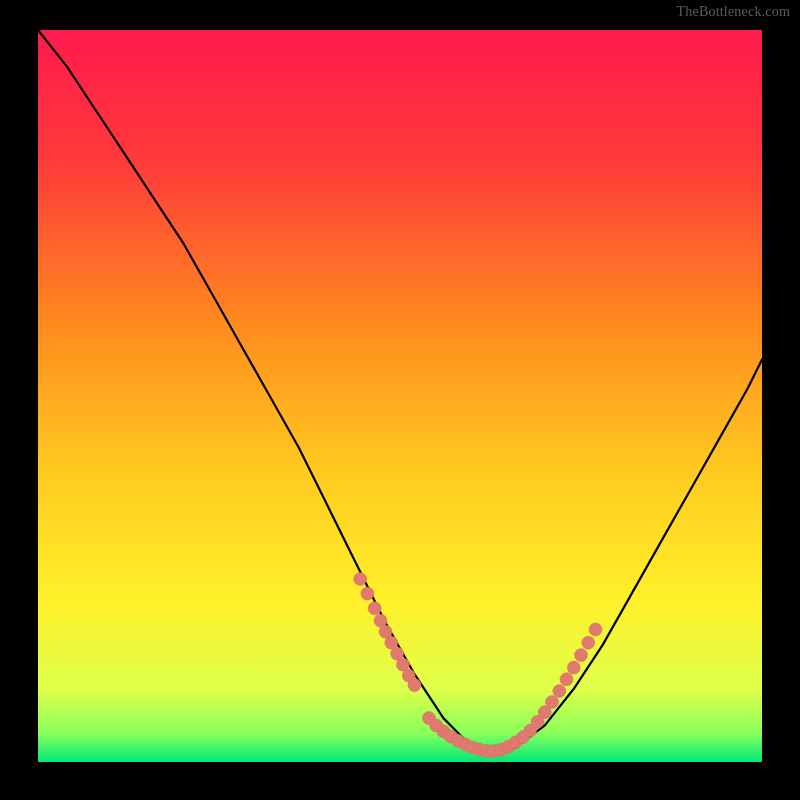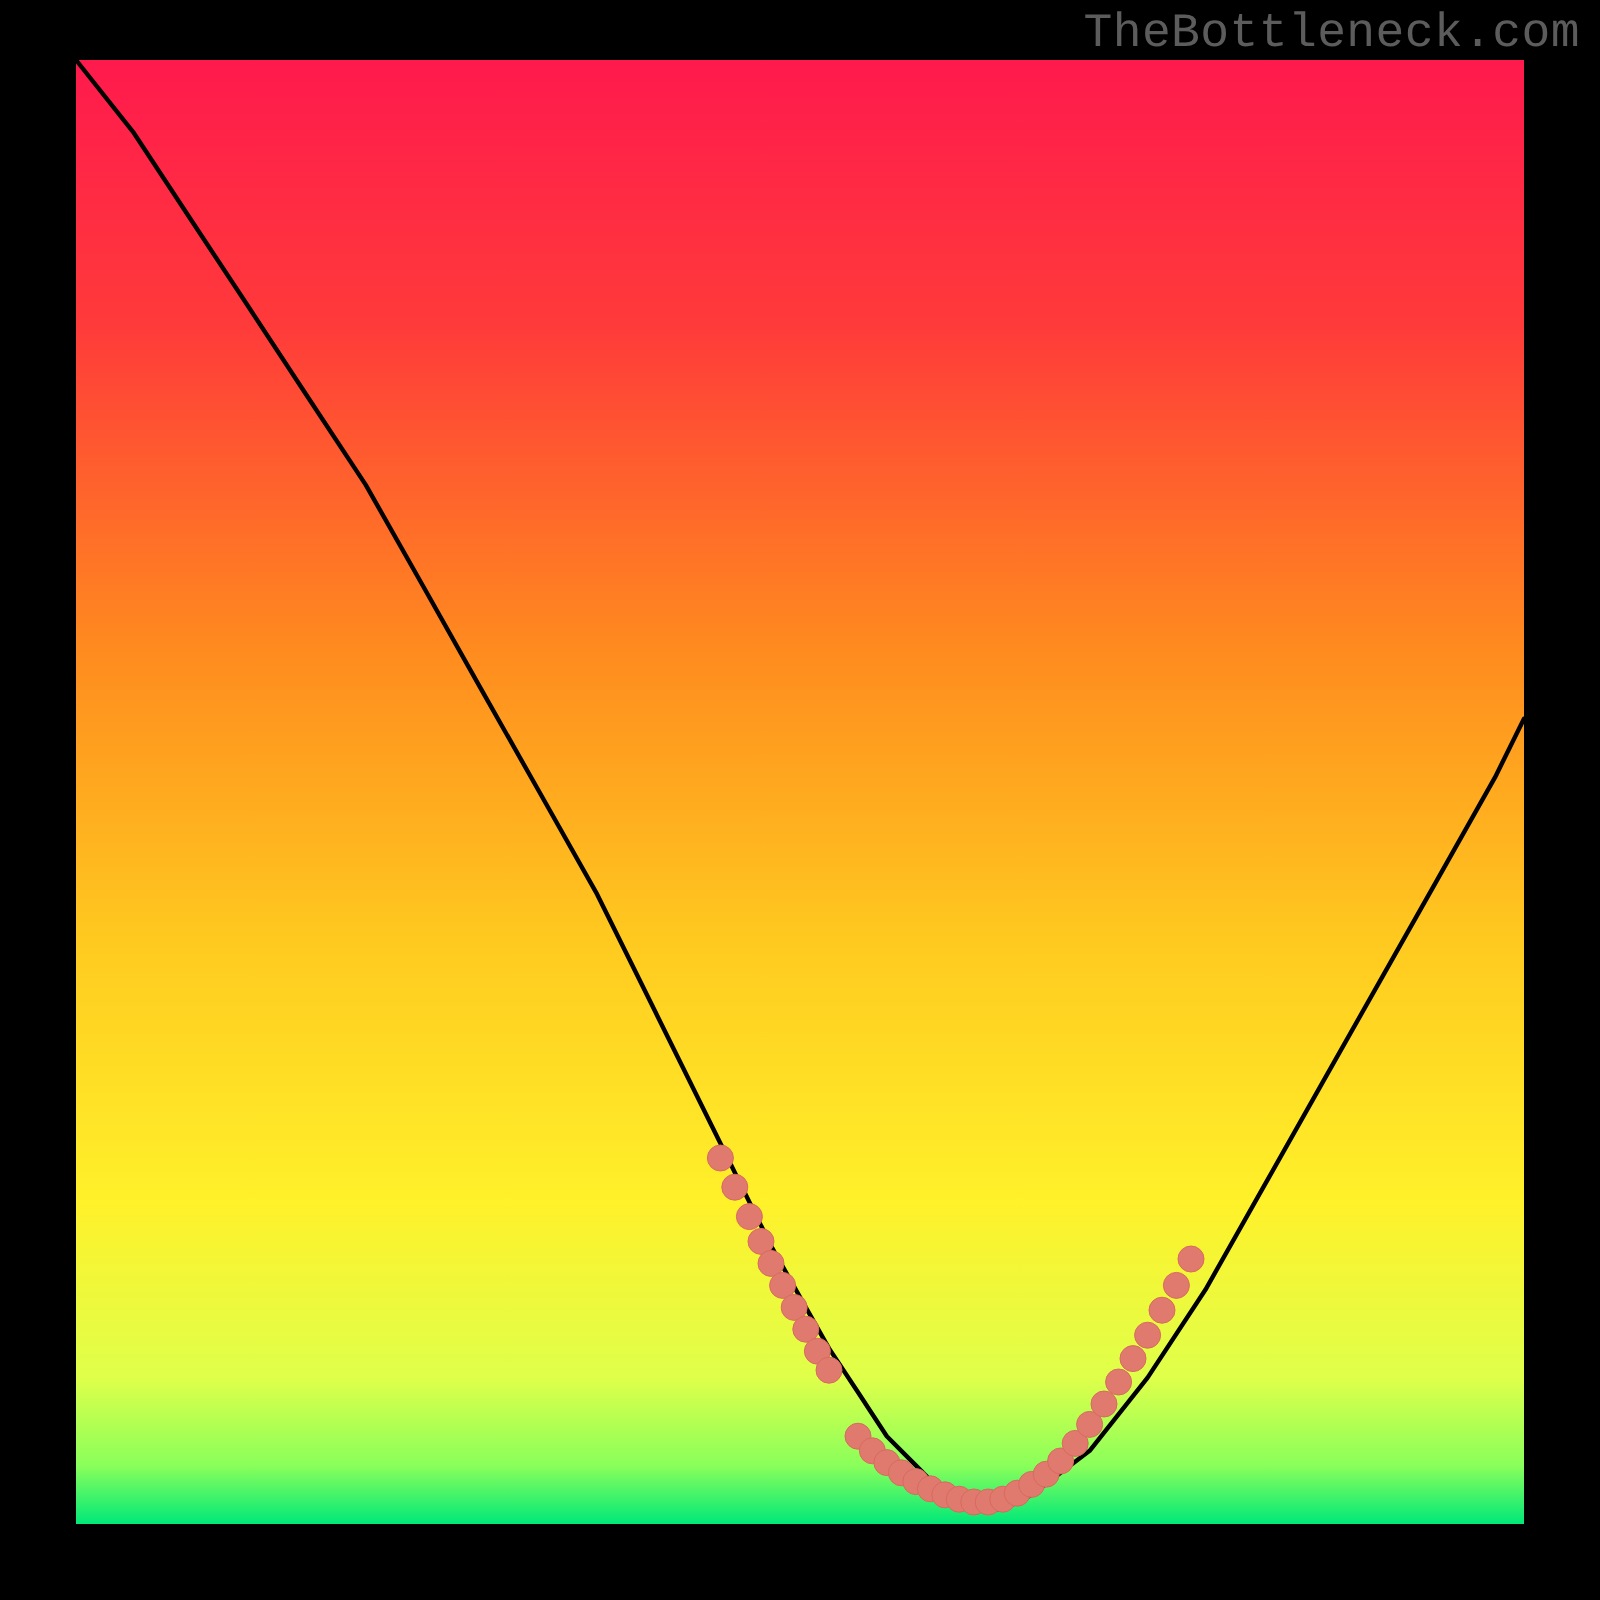--- a/index.html
+++ b/index.html
@@ -13,22 +13,22 @@
   .stage {
     position: relative;
     width: 800px;
     height: 800px;
     background: #000000;
   }
   .watermark {
     position: absolute;
     top: 4px;
     right: 10px;
-    font-family: Liberation Mono, monospace;
-    font-size: 24px;
+    font-family: Liberation Serif, serif;
+    font-size: 14px;
     font-weight: 500;
     color: #5c5c5c;
     letter-spacing: 0.2px;
     user-select: none;
   }
   svg {
     position: absolute;
     top: 0;
     left: 0;
   }

